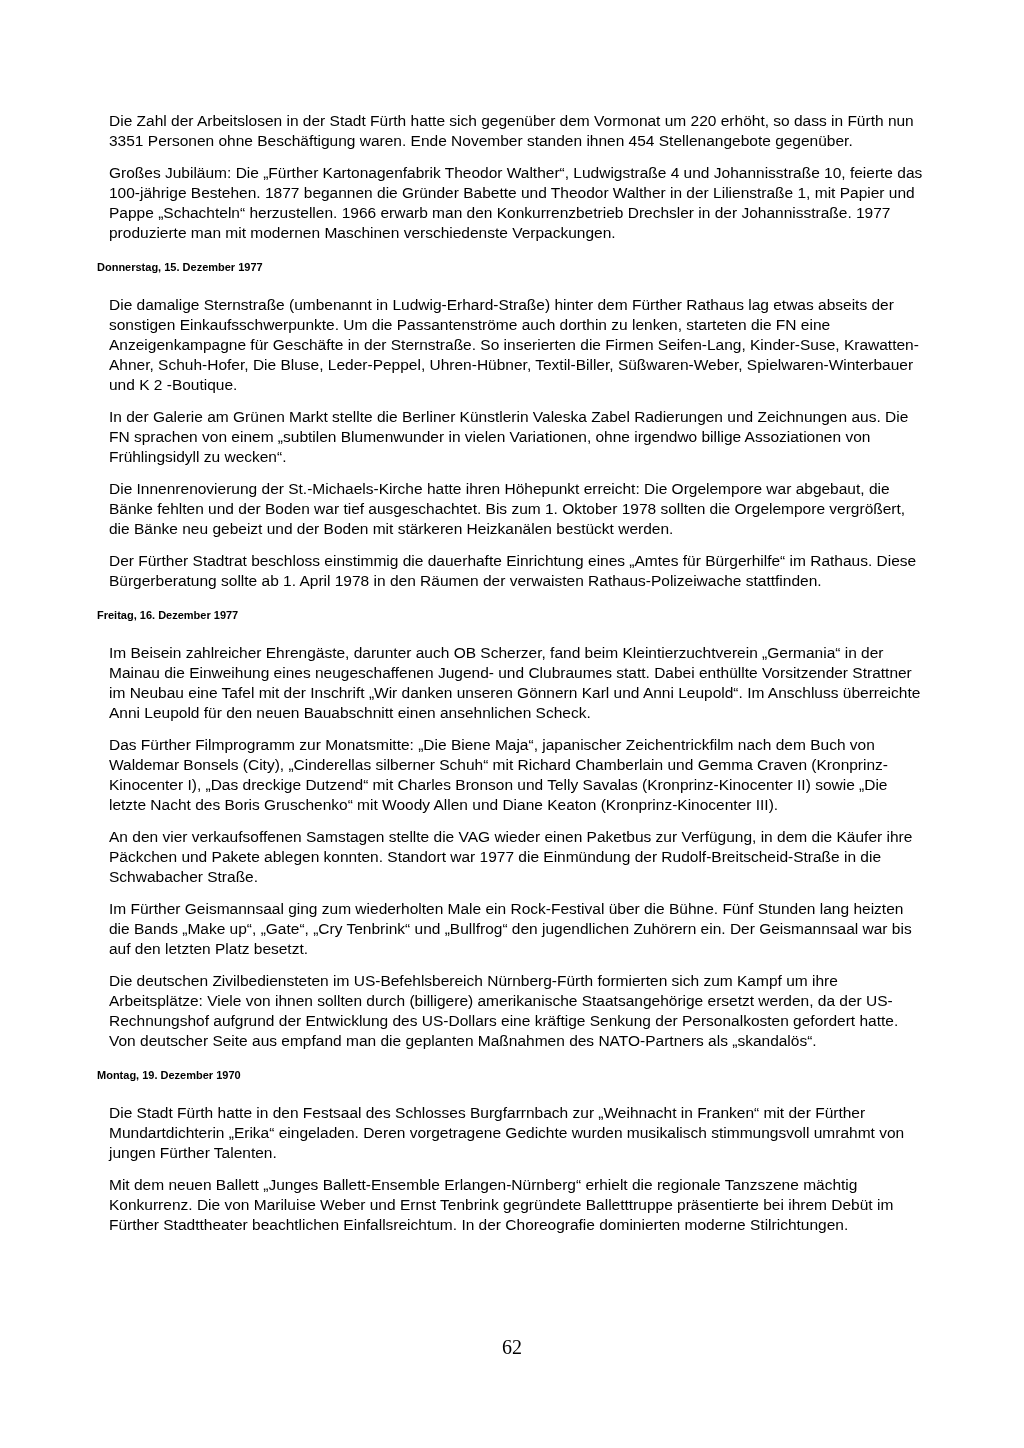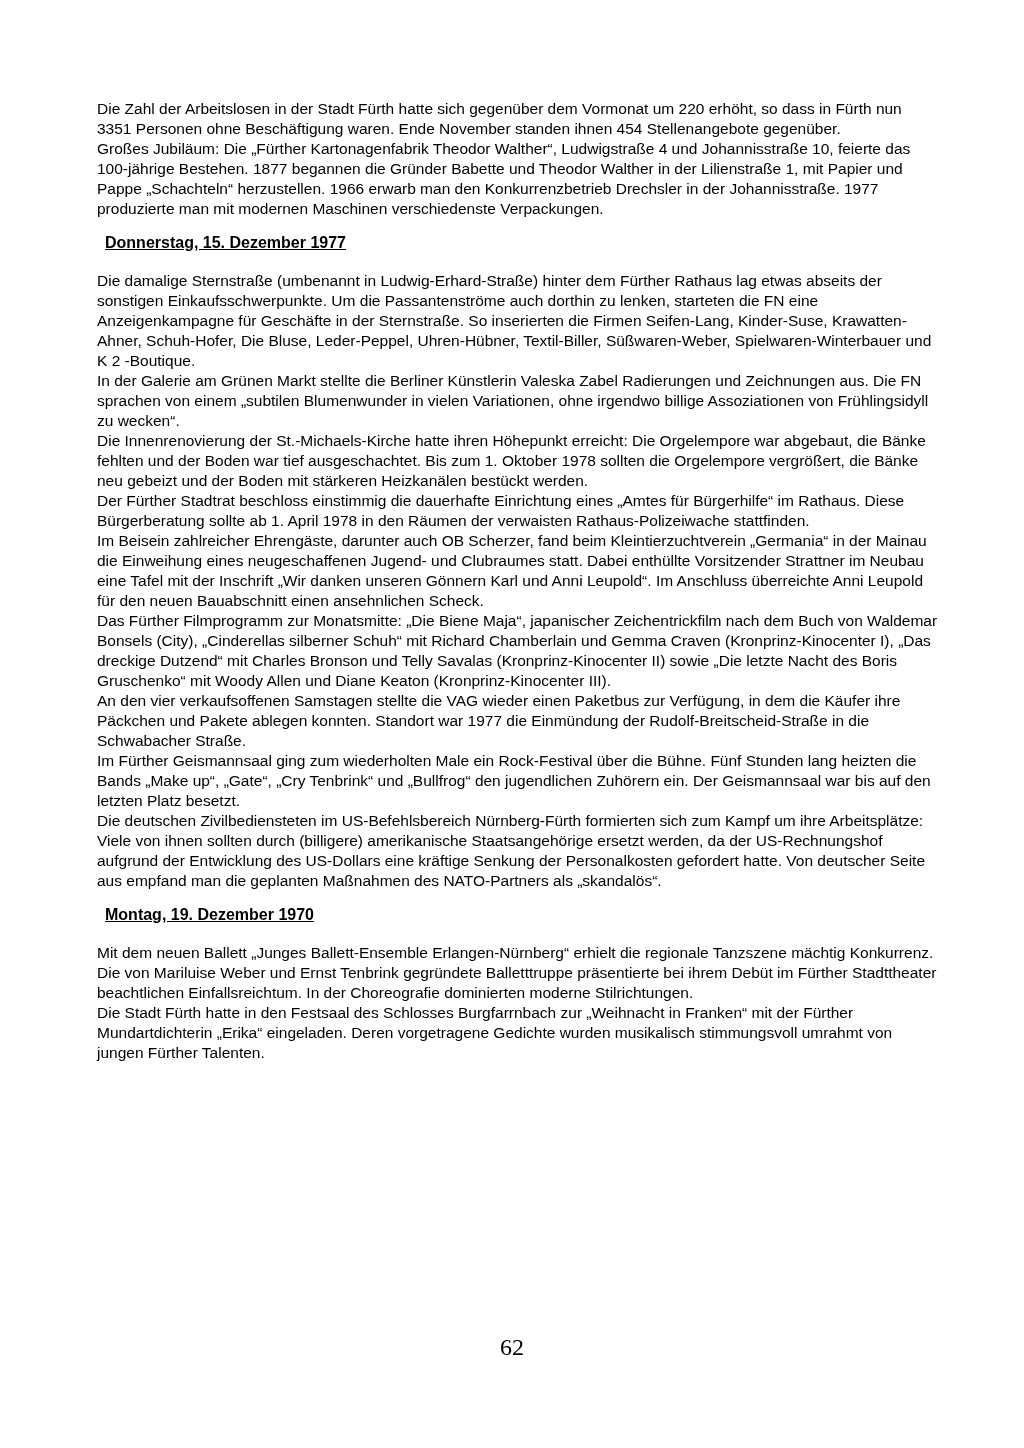--- a/index.html
+++ b/index.html
@@ -18,66 +18,66 @@
   .content {
     position: absolute;
     left: 97px;
     top: 99px;
     width: 841px;
     font-size: 15.5px;
     line-height: 20px;
     text-align: left;
   }
   .content p {
-    margin: 0;
+    margin: 12px;
     padding: 0;
   }
   .content h2 {
-    font-size: 16px;
+    font-size: 11px;
     line-height: 20px;
     font-weight: bold;
-    margin: 14px 0 18px 8px;
+    margin: 14px 0 18px 0;
     padding: 0;
-    text-decoration: underline;
   }
   .page-number {
     position: absolute;
     top: 1336px;
     left: 0;
     width: 1024px;
     text-align: center;
     font-family: "Liberation Serif", "DejaVu Serif", serif;
-    font-size: 24px;
+    font-size: 20px;
     line-height: 22px;
   }
 </style>
 </head>
 <body>
 
 <div class="page">
 
   <div class="content">
 
     <p>Die Zahl der Arbeitslosen in der Stadt Fürth hatte sich gegenüber dem Vormonat um 220 erhöht, so dass in Fürth nun 3351 Personen ohne Beschäftigung waren. Ende November standen ihnen 454 Stellenangebote gegenüber.</p>
     <p>Großes Jubiläum: Die „Fürther Kartonagenfabrik Theodor Walther“, Ludwigstraße 4 und Johannisstraße 10, feierte das 100-jährige Bestehen. 1877 begannen die Gründer Babette und Theodor Walther in der Lilienstraße 1, mit Papier und Pappe „Schachteln“ herzustellen. 1966 erwarb man den Konkurrenzbetrieb Drechsler in der Johannisstraße. 1977 produzierte man mit modernen Maschinen verschiedenste Verpackungen.</p>
 
     <h2>Donnerstag, 15. Dezember 1977</h2>
     <p>Die damalige Sternstraße (umbenannt in Ludwig-Erhard-Straße) hinter dem Fürther Rathaus lag etwas abseits der sonstigen Einkaufsschwerpunkte. Um die Passantenströme auch dorthin zu lenken, starteten die FN eine Anzeigenkampagne für Geschäfte in der Sternstraße. So inserierten die Firmen Seifen-Lang, Kinder-Suse, Krawatten-Ahner, Schuh-Hofer, Die Bluse, Leder-Peppel, Uhren-Hübner, Textil-Biller, Süßwaren-Weber, Spielwaren-Winterbauer und K 2 -Boutique.</p>
     <p>In der Galerie am Grünen Markt stellte die Berliner Künstlerin Valeska Zabel Radierungen und Zeichnungen aus. Die FN sprachen von einem „subtilen Blumenwunder in vielen Variationen, ohne irgendwo billige Assoziationen von Frühlingsidyll zu wecken“.</p>
     <p>Die Innenrenovierung der St.-Michaels-Kirche hatte ihren Höhepunkt erreicht: Die Orgelempore war abgebaut, die Bänke fehlten und der Boden war tief ausgeschachtet. Bis zum 1. Oktober 1978 sollten die Orgelempore vergrößert, die Bänke neu gebeizt und der Boden mit stärkeren Heizkanälen bestückt werden.</p>
     <p>Der Fürther Stadtrat beschloss einstimmig die dauerhafte Einrichtung eines „Amtes für Bürgerhilfe“ im Rathaus. Diese Bürgerberatung sollte ab 1. April 1978 in den Räumen der verwaisten Rathaus-Polizeiwache stattfinden.</p>
 
+    <h2>Freitag, 16. Dezember 1977</h2>
     <p>Im Beisein zahlreicher Ehrengäste, darunter auch OB Scherzer, fand beim Kleintierzuchtverein „Germania“ in der Mainau die Einweihung eines neugeschaffenen Jugend- und Clubraumes statt. Dabei enthüllte Vorsitzender Strattner im Neubau eine Tafel mit der Inschrift „Wir danken unseren Gönnern Karl und Anni Leupold“. Im Anschluss überreichte Anni Leupold für den neuen Bauabschnitt einen ansehnlichen Scheck.</p>
     <p>Das Fürther Filmprogramm zur Monatsmitte: „Die Biene Maja“, japanischer Zeichentrickfilm nach dem Buch von Waldemar Bonsels (City), „Cinderellas silberner Schuh“ mit Richard Chamberlain und Gemma Craven (Kronprinz-Kinocenter I), „Das dreckige Dutzend“ mit Charles Bronson und Telly Savalas (Kronprinz-Kinocenter II) sowie „Die letzte Nacht des Boris Gruschenko“ mit Woody Allen und Diane Keaton (Kronprinz-Kinocenter III).</p>
 
     <p>An den vier verkaufsoffenen Samstagen stellte die VAG wieder einen Paketbus zur Verfügung, in dem die Käufer ihre Päckchen und Pakete ablegen konnten. Standort war 1977 die Einmündung der Rudolf-Breitscheid-Straße in die Schwabacher Straße.</p>
     <p>Im Fürther Geismannsaal ging zum wiederholten Male ein Rock-Festival über die Bühne. Fünf Stunden lang heizten die Bands „Make up“, „Gate“, „Cry Tenbrink“ und „Bullfrog“ den jugendlichen Zuhörern ein. Der Geismannsaal war bis auf den letzten Platz besetzt.</p>
     <p>Die deutschen Zivilbediensteten im US-Befehlsbereich Nürnberg-Fürth formierten sich zum Kampf um ihre Arbeitsplätze: Viele von ihnen sollten durch (billigere) amerikanische Staatsangehörige ersetzt werden, da der US-Rechnungshof aufgrund der Entwicklung des US-Dollars eine kräftige Senkung der Personalkosten gefordert hatte. Von deutscher Seite aus empfand man die geplanten Maßnahmen des NATO-Partners als „skandalös“.</p>
 
     <h2>Montag, 19. Dezember 1970</h2>
+    <p>Die Stadt Fürth hatte in den Festsaal des Schlosses Burgfarrnbach zur „Weihnacht in Franken“ mit der Fürther Mundartdichterin „Erika“ eingeladen. Deren vorgetragene Gedichte wurden musikalisch stimmungsvoll umrahmt von jungen Fürther Talenten.</p>
     <p>Mit dem neuen Ballett „Junges Ballett-Ensemble Erlangen-Nürnberg“ erhielt die regionale Tanzszene mächtig Konkurrenz. Die von Mariluise Weber und Ernst Tenbrink gegründete Balletttruppe präsentierte bei ihrem Debüt im Fürther Stadttheater beachtlichen Einfallsreichtum. In der Choreografie dominierten moderne Stilrichtungen.</p>
-    <p>Die Stadt Fürth hatte in den Festsaal des Schlosses Burgfarrnbach zur „Weihnacht in Franken“ mit der Fürther Mundartdichterin „Erika“ eingeladen. Deren vorgetragene Gedichte wurden musikalisch stimmungsvoll umrahmt von jungen Fürther Talenten.</p>
 
   </div>
 
   <div class="page-number">62</div>
 
 </div>
 
 </body></html>

